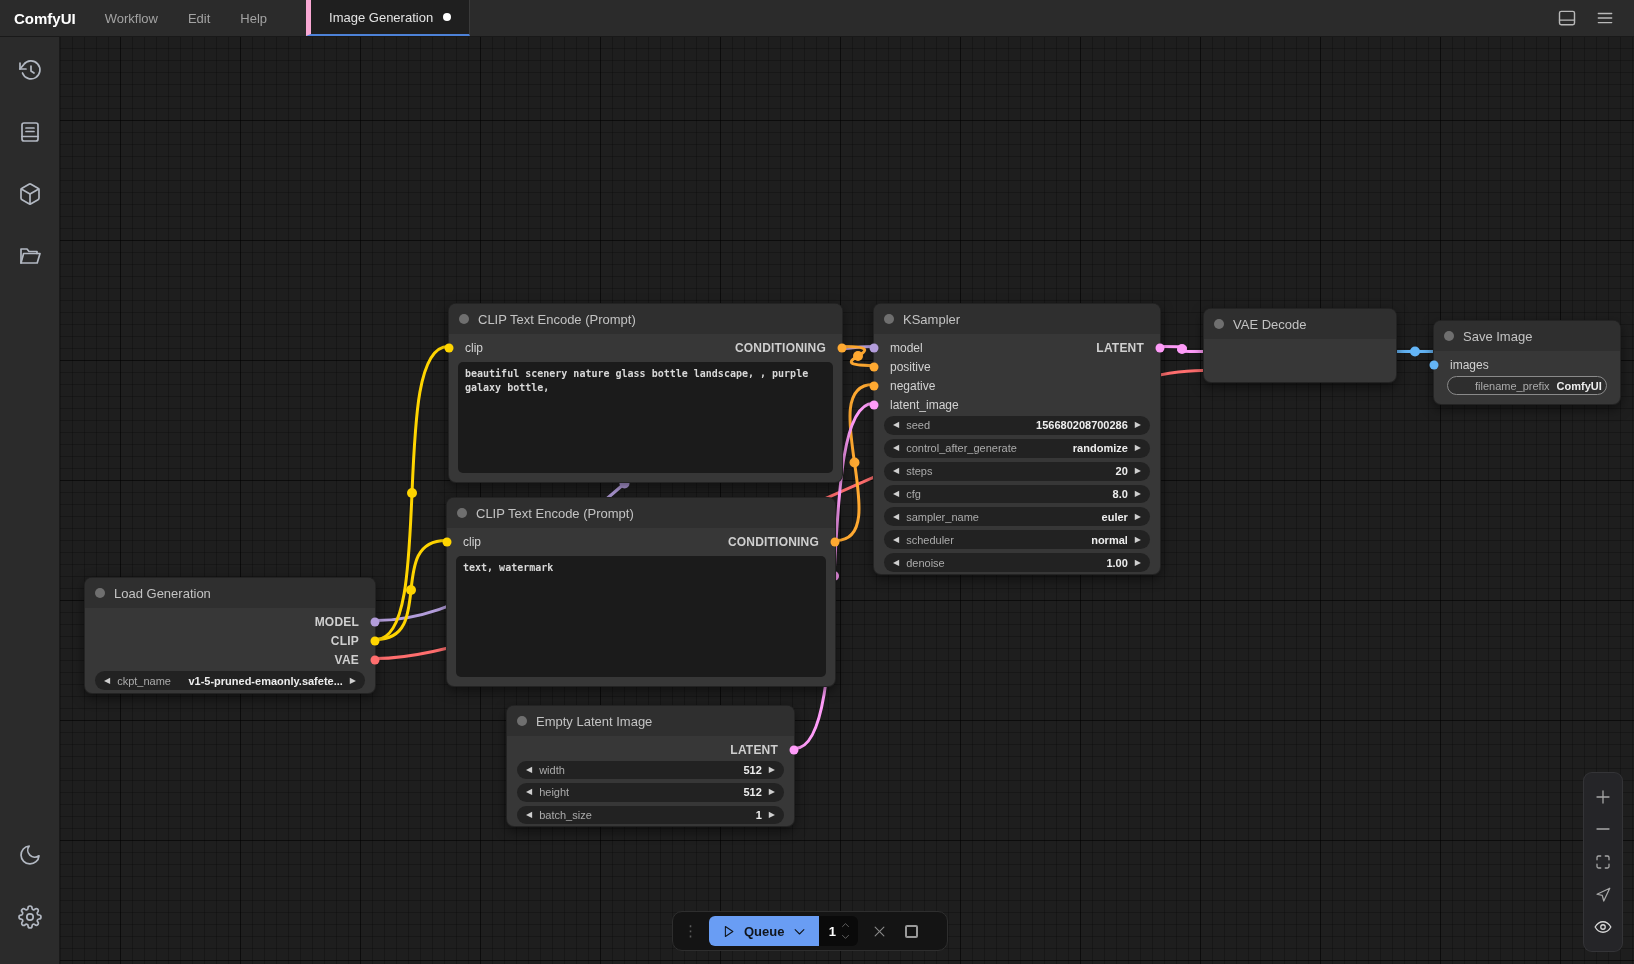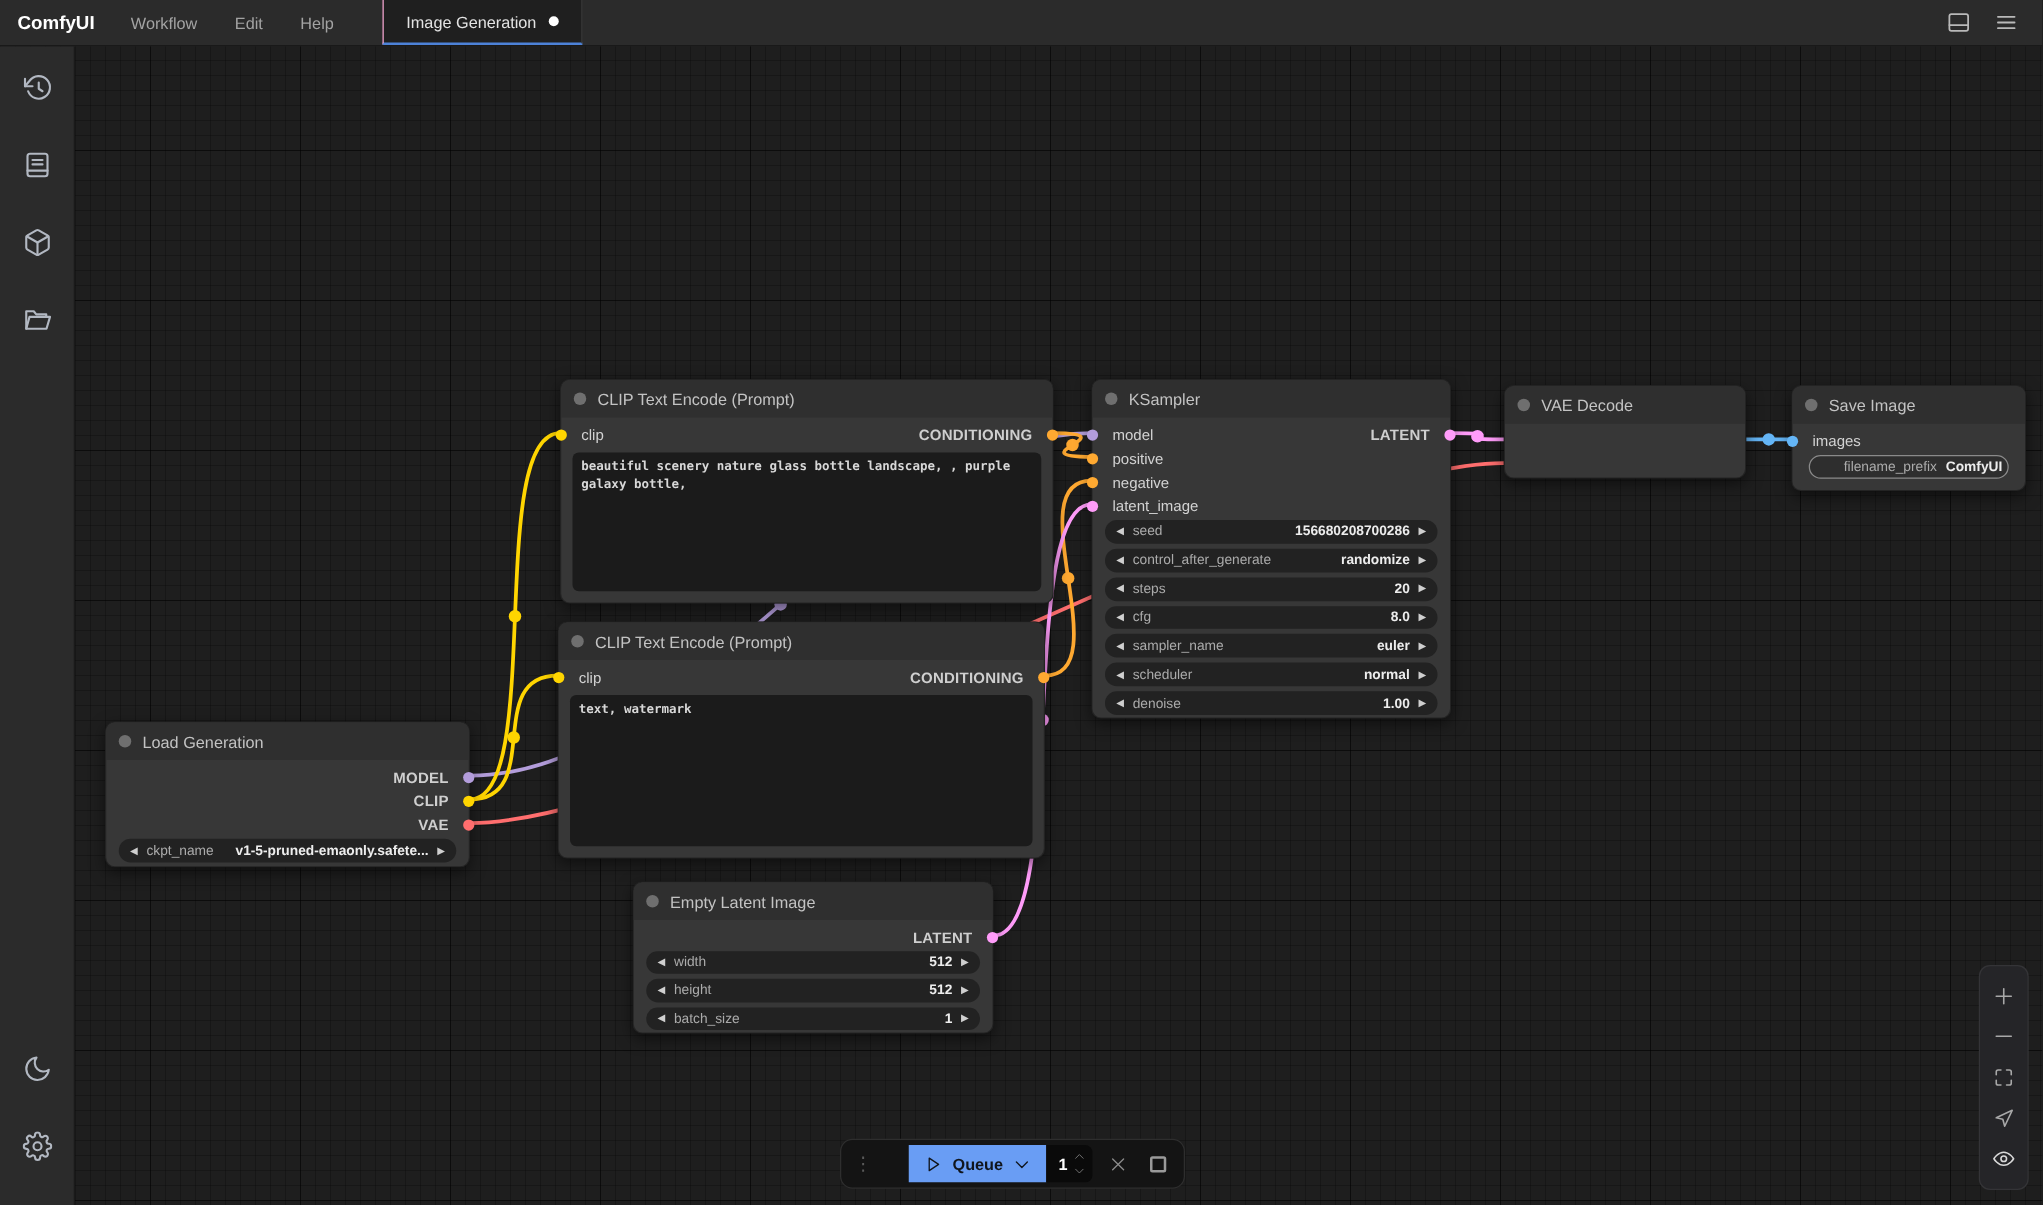--- a/index.html
+++ b/index.html
@@ -15,21 +15,21 @@
       linear-gradient(rgba(0,0,0,.45) 1px, transparent 1px),
       linear-gradient(90deg, rgba(0,0,0,.45) 1px, transparent 1px);
     background-size:12px 12px,12px 12px,120px 120px,120px 120px; }
 
   
   .topbar { position:absolute; top:0; left:0; width:1634px; height:37px; background:#2b2b2b;
     display:flex; align-items:stretch; z-index:30; border-bottom:1px solid #191919; }
   .logo { font-weight:bold; font-size:15px; color:#ffffff; padding:0 14px; display:flex; align-items:center; }
   .menu-item { font-size:13px; color:#a3a3a3; padding:0 15px; display:flex; align-items:center; cursor:default; }
   .tab { margin-left:24px; display:flex; align-items:center; gap:10px; padding:0 18px;
-    background:#1f1f1f; border-left:1px solid #f9a8d4; border-right:1px solid #3a3a3a;
+    background:#1f1f1f; border-left:5px solid #f9a8d4; border-right:1px solid #3a3a3a;
     border-bottom:2px solid var(--tab-accent,#4d82d8); font-size:13px; color:#e3e3e3; }
   .tab-dot { width:8px; height:8px; border-radius:50%; background:#ffffff; }
   .topbar-right { margin-left:auto; display:flex; align-items:center; padding-right:10px; }
   .tb-icon-btn { width:38px; height:37px; display:flex; align-items:center; justify-content:center; color:#b9b9b9; }
 
   
   .sidebar { position:absolute; top:37px; left:0; width:60px; height:927px; background:#2b2b2b;
     z-index:25; display:flex; flex-direction:column; border-right:1px solid #1a1a1a; }
   .side-group-top { display:flex; flex-direction:column; padding-top:10px; gap:16px; }
   .side-group-bottom { margin-top:auto; display:flex; flex-direction:column; gap:16px; padding-bottom:24px; }
@@ -67,21 +67,21 @@
     font-family:"DejaVu Sans Mono", monospace; font-size:10px; font-weight:bold; color:#d8d8d8;
     padding:5px 7px; line-height:1.35; overflow:hidden; text-align:left; }
 
   
   .queuebar { position:absolute; left:672px; top:911px; width:276px; height:40px; z-index:20;
     background:#141414; border:1px solid #2e2e2e; border-radius:10px; display:flex; align-items:center;
     padding:0 10px; gap:10px; }
   .drag-dots { color:#5a5a5a; font-size:15px; letter-spacing:1px; }
   .queue-group { display:flex; height:30px; border-radius:6px; overflow:hidden; }
   .queue-btn { background:var(--queue-blue,#699df4); color:var(--queue-ink,#10151c); display:flex;
-    align-items:center; gap:8px; padding:0 12px; font-size:13px; font-weight:bold;margin-left:18px; }
+    align-items:center; gap:8px; padding:0 12px; font-size:13px; font-weight:bold; }
   .count-box { background:#0a0a0a; display:flex; align-items:center; gap:4px; padding:0 8px; }
   .count-val { color:#ffffff; font-size:13px; font-weight:bold; min-width:10px; text-align:center; }
   .spinners { display:flex; flex-direction:column; gap:2px; color:#8d8d8d; }
   .qb-icon { color:#8a8a8a; display:flex; align-items:center; justify-content:center; width:22px; }
   .stop-square { width:13px; height:13px; border:2px solid #9a9a9a; border-radius:2px; }
 
   
   .zoombar { position:absolute; left:1583px; top:772px; width:40px; height:180px; z-index:20;
     background:#252528; border:1px solid rgba(255,255,255,.07); border-radius:9px;
     display:flex; flex-direction:column; align-items:center; justify-content:space-evenly; }
@@ -267,21 +267,21 @@
           <span class="wvalue">1.00</span>
           <span class="arrow">▶</span>
         </div>
       </div>
       <div class="node" style="left: 1203px; top: 308px; width: 194px; height: 75px;">
         <div class="node-header">
           <span class="collapse-dot"></span>
           <span class="node-title">VAE Decode</span>
         </div>
       </div>
-      <div class="node" style="left: 1433px; top: 308px; width: 188px; height: 85px;">
+      <div class="node" style="left: 1433px; top: 320px; width: 188px; height: 85px;">
         <div class="node-header">
           <span class="collapse-dot"></span>
           <span class="node-title">Save Image</span>
         </div>
         <div class="slots">
           <div class="slot-row">
             <span class="port in" style="background: rgb(100, 181, 246);"></span>
             <span class="in-label">images</span>
           </div>
         </div>

